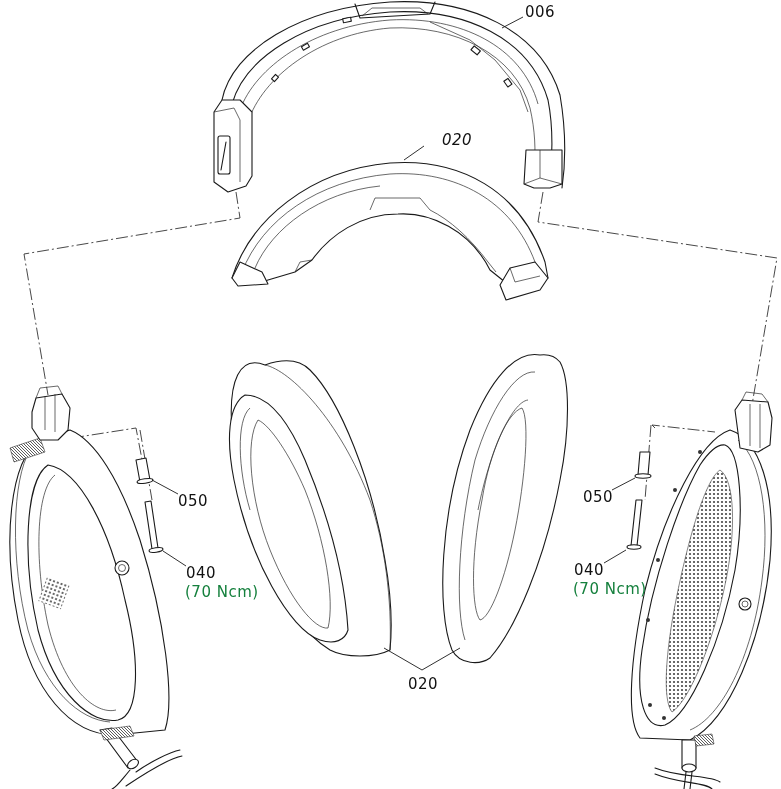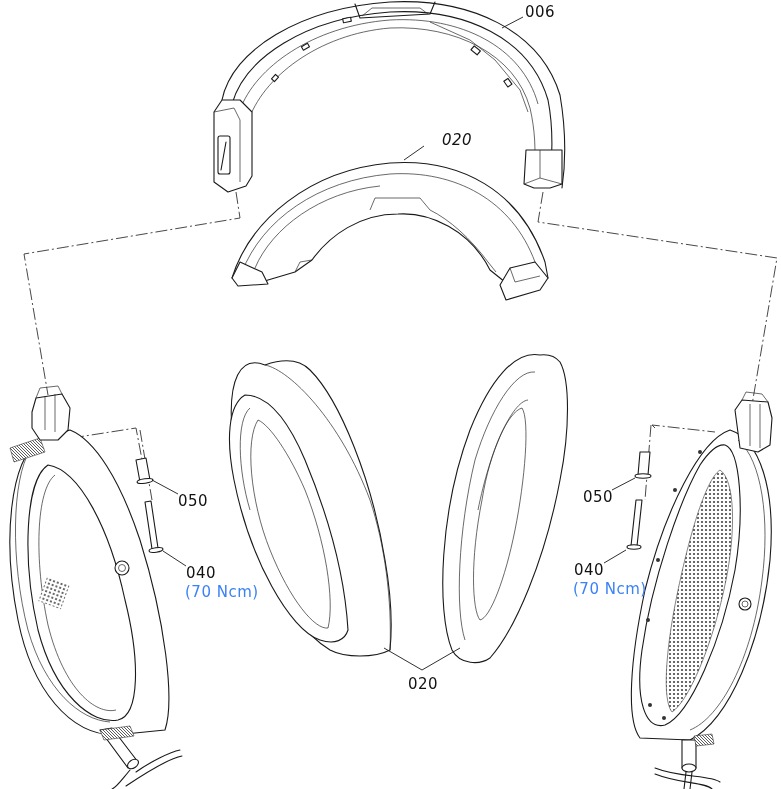--- a/index.html
+++ b/index.html
@@ -5,21 +5,21 @@
   html, body { margin: 0; padding: 0; background: #ffffff; }
   #stage { position: relative; width: 781px; height: 789px; overflow: hidden; background: #ffffff; }
   svg { position: absolute; left: 0; top: 0; }
   .ln { fill: none; stroke: #1a1a1a; stroke-width: 1.1; stroke-linejoin: round; stroke-linecap: round; }
   .thin { fill: none; stroke: #2a2a2a; stroke-width: 0.7; }
   .fillw { fill: #ffffff; stroke: #1a1a1a; stroke-width: 1.1; stroke-linejoin: round; }
   .dash { fill: none; stroke: #333; stroke-width: 0.9; stroke-dasharray: 12 3 2 3; }
   .leader { fill: none; stroke: #1a1a1a; stroke-width: 0.9; }
   .mesh { fill: url(#meshPat); stroke: #333; stroke-width: 0.6; }
   .lbl { position: absolute; font-family: "DejaVu Sans", sans-serif; font-size: 15px; color: #111; letter-spacing: 0.5px; line-height: 1; white-space: nowrap; }
-  .torque { color: #3b82f6; }
+  .torque { color: #15803d; }
 </style>
 </head>
 <body>
 
 <div id="stage">
 <svg width="781" height="789" viewBox="0 0 781 789" xmlns="http://www.w3.org/2000/svg">
   <defs>
     <pattern id="meshPat" width="4" height="4" patternUnits="userSpaceOnUse">
       <rect width="4" height="4" fill="#ffffff"></rect>
       <circle cx="2" cy="2" r="1.1" fill="#444"></circle>

